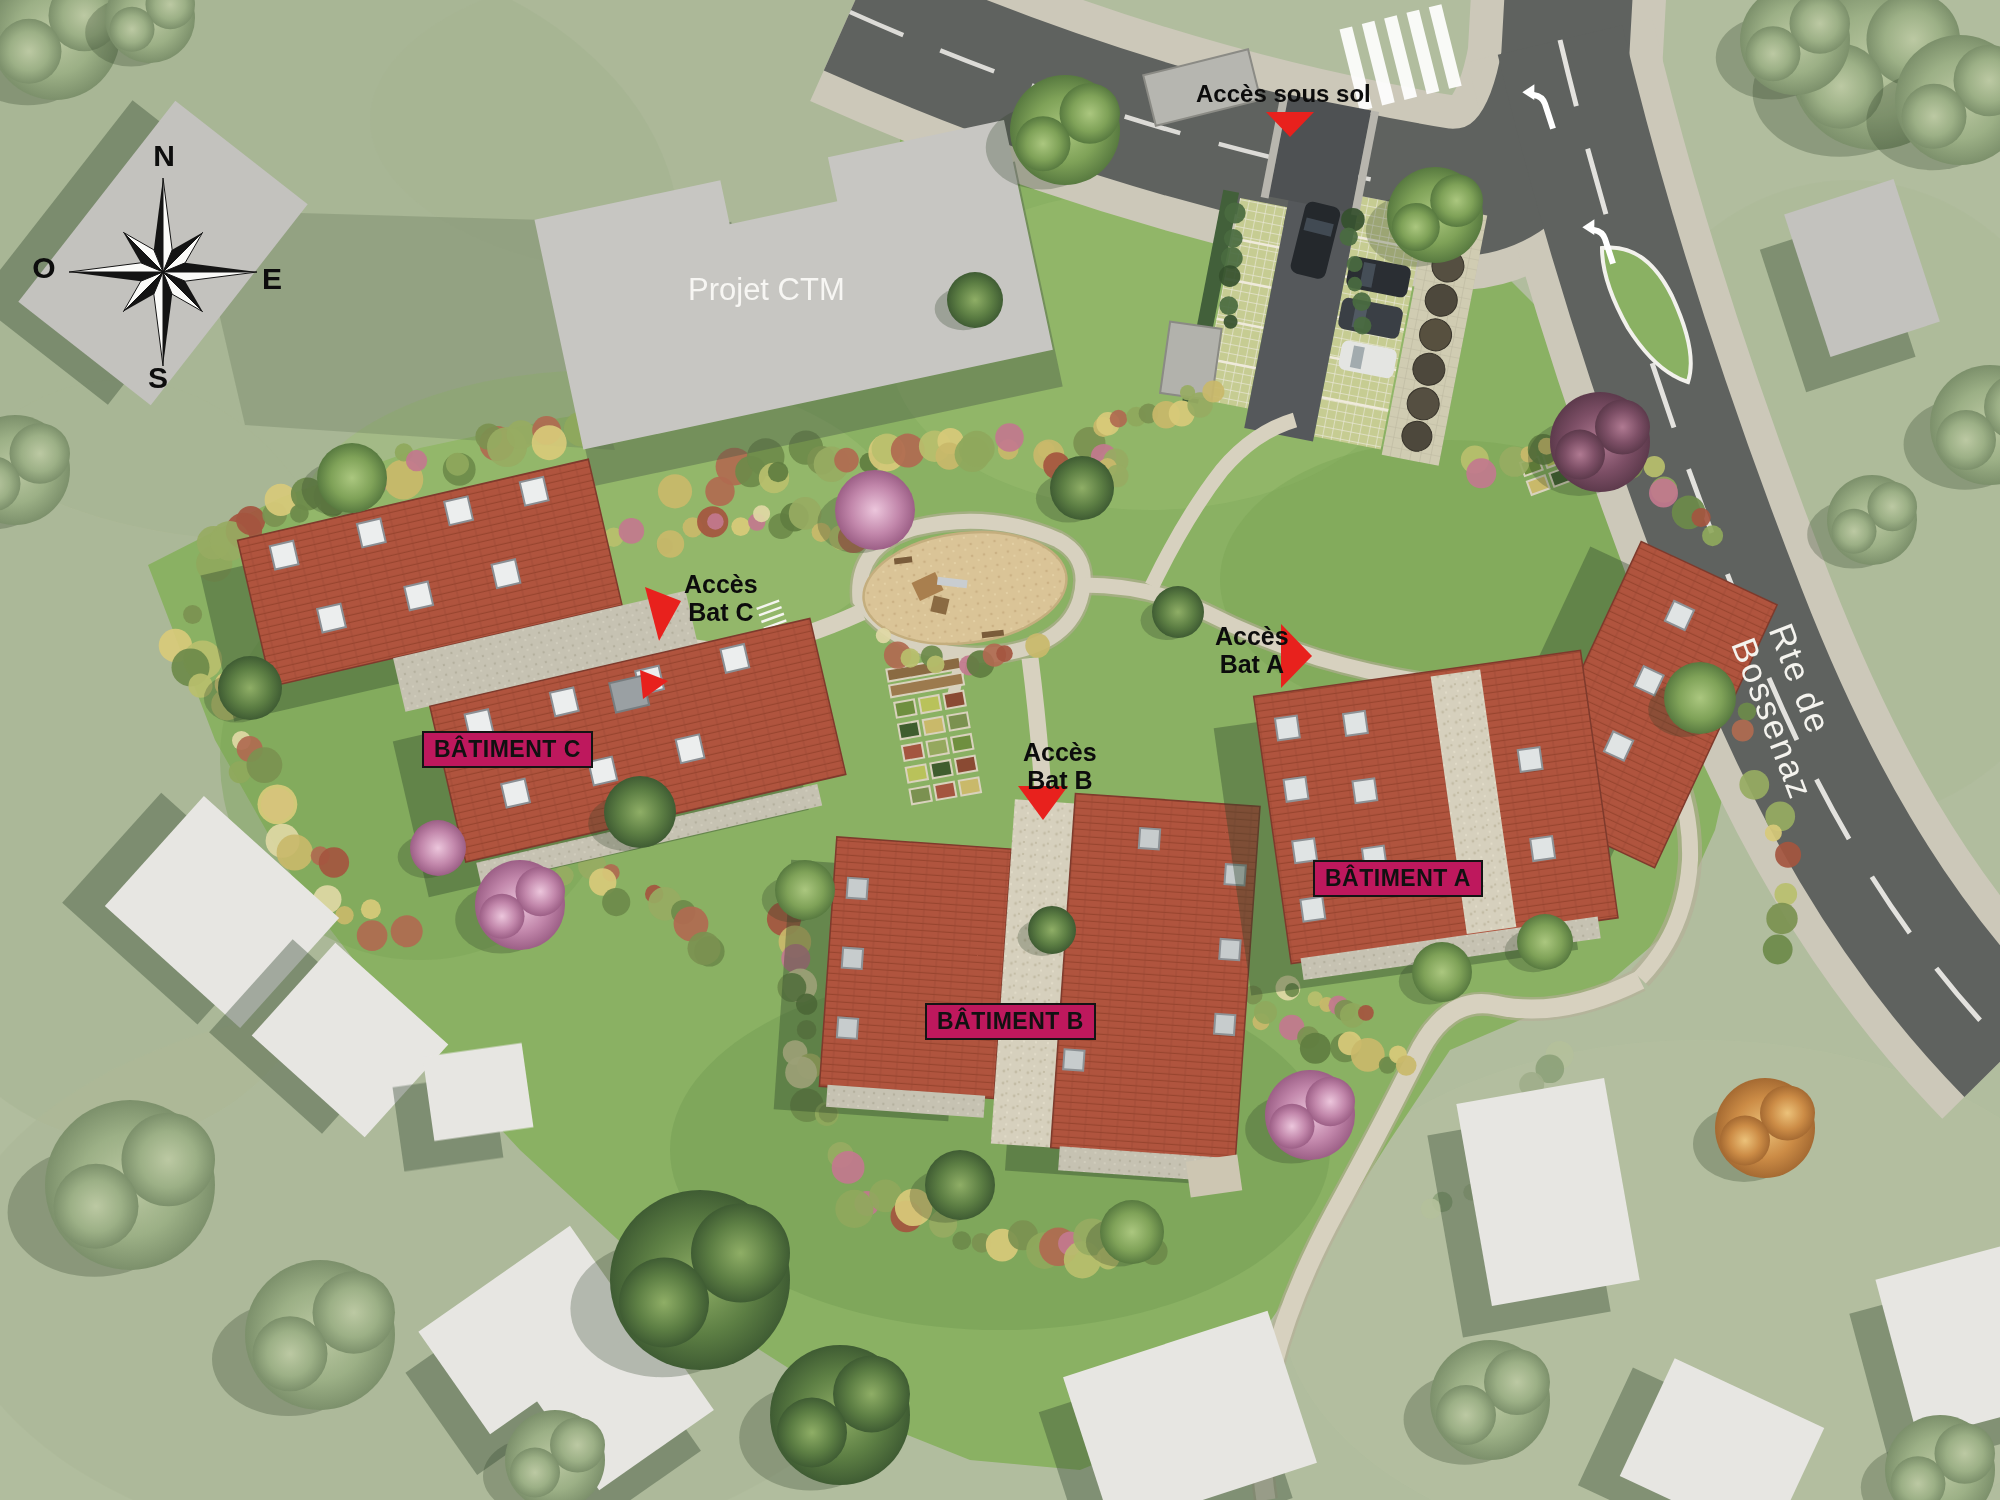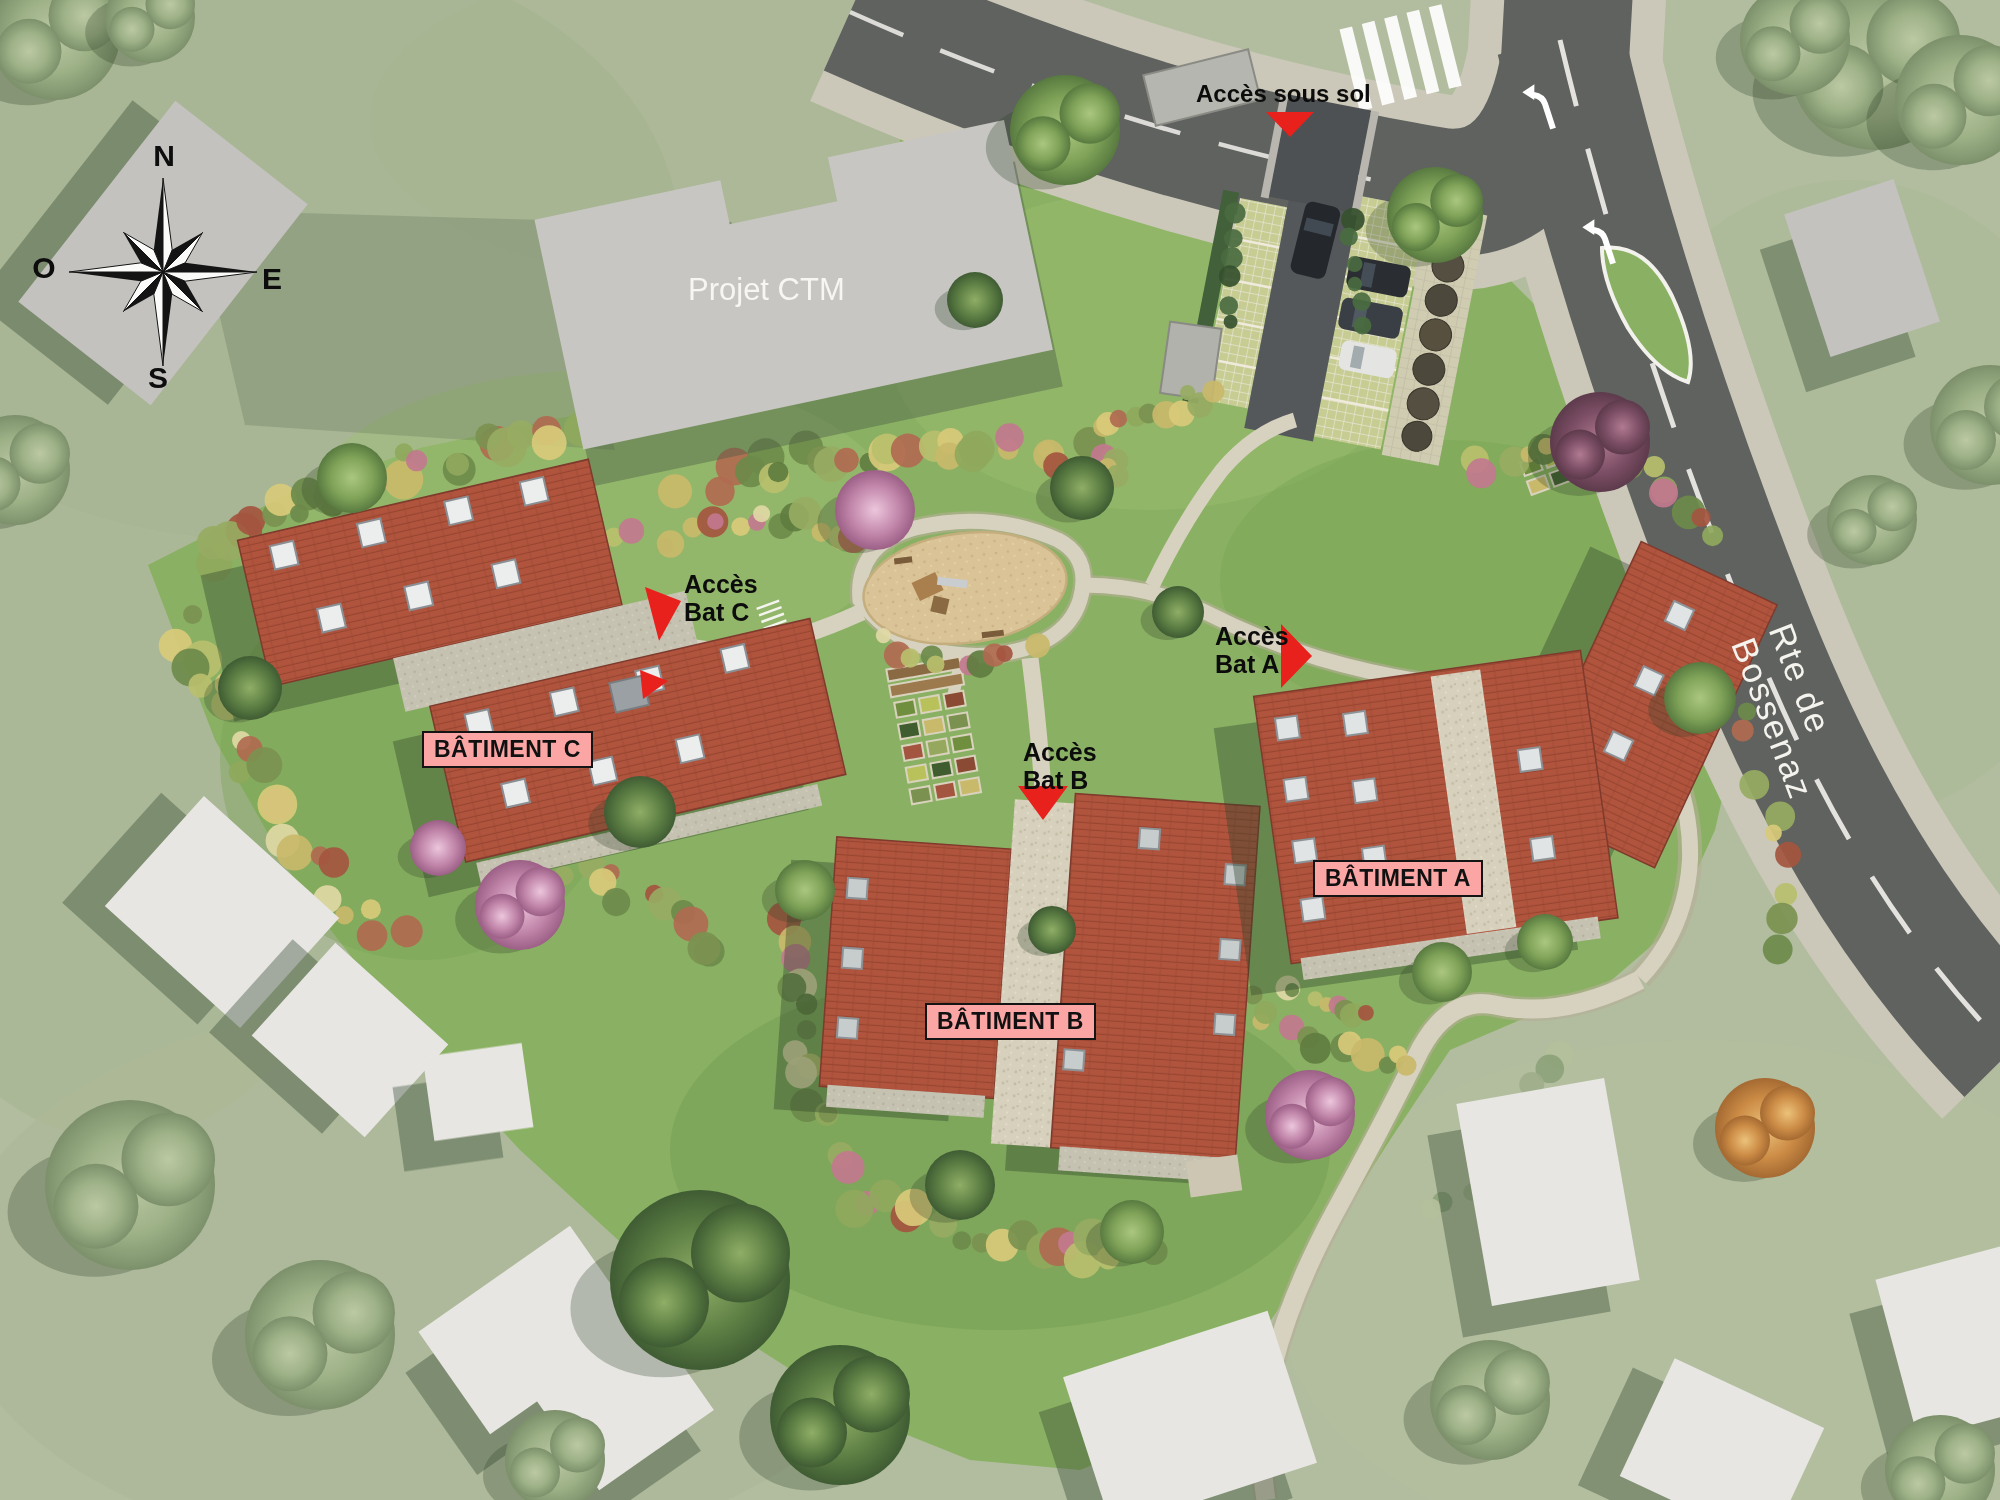--- a/index.html
+++ b/index.html
@@ -1,24 +1,24 @@
 <!DOCTYPE html>
 <html><head>
 <meta charset="utf-8">
 <style>
   html,body{margin:0;padding:0;background:#889378;}
   #plan{position:relative;width:2000px;height:1500px;overflow:hidden;
         font-family:"Liberation Sans",sans-serif;}
   #scene{position:absolute;left:0;top:0;}
   .compass-letter{position:absolute;font-weight:bold;font-size:30px;color:#0d0d0d;
         transform:translate(-50%,-50%);}
-  .bld-label{position:absolute;background:#fca5a5;border:2px solid #141414;
+  .bld-label{position:absolute;background:#be185d;border:2px solid #141414;
         padding:3px 10px;font-weight:bold;font-size:23px;letter-spacing:.5px;color:#111;}
   .access-label{position:absolute;font-weight:bold;font-size:25px;line-height:1.12;color:#0c0c0c;}
-  .access-label span{display:block;}
+  .access-label span{display:block;text-align:center;}
   #acces-sous-sol{position:absolute;left:1196px;top:80px;width:200px;
         font-weight:bold;font-size:24px;color:#0c0c0c;}
   #projet-ctm{position:absolute;left:688px;top:272px;width:200px;text-align:left;
         font-size:31px;color:#f7f6f3;font-weight:normal;}
   #road-name{position:absolute;left:1798px;top:618px;font-size:35px;color:#f4f3ee;
         letter-spacing:2px;transform:rotate(69deg);transform-origin:0 0;font-weight:normal;}
 </style>
 </head>
 <body>
 

